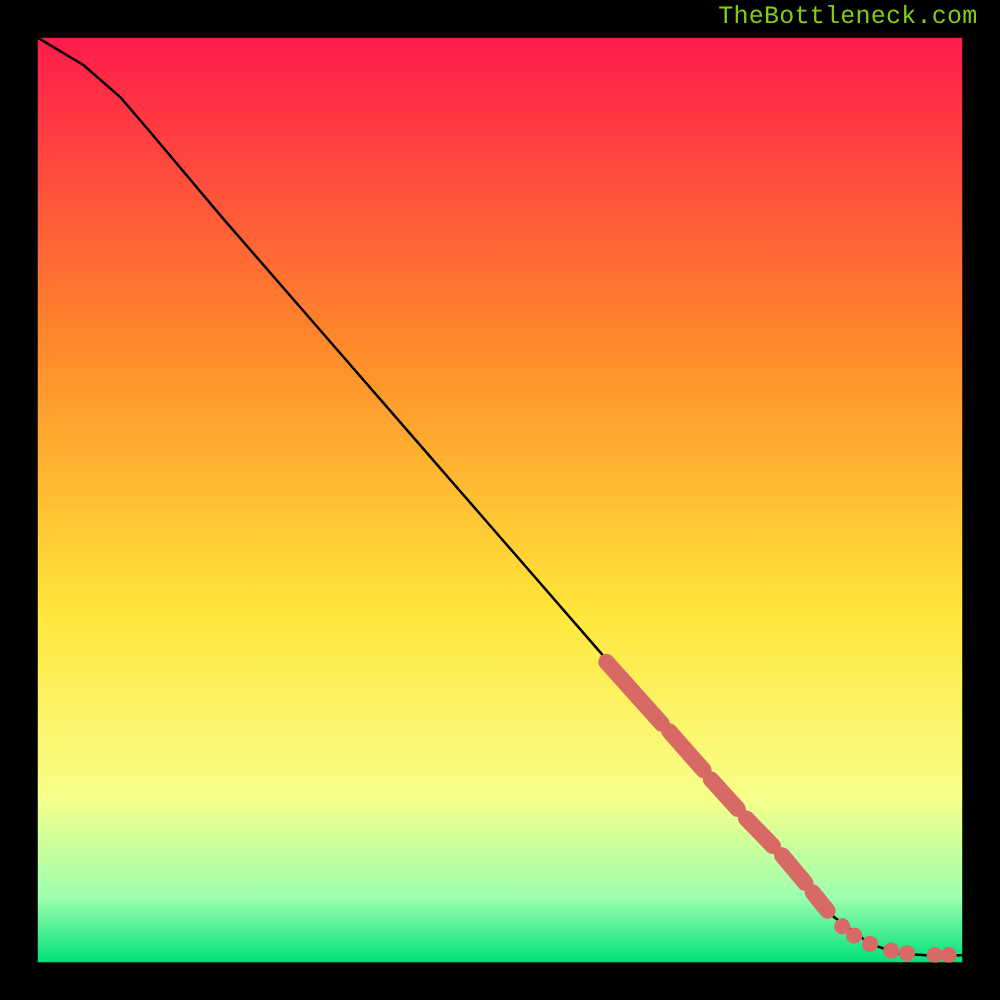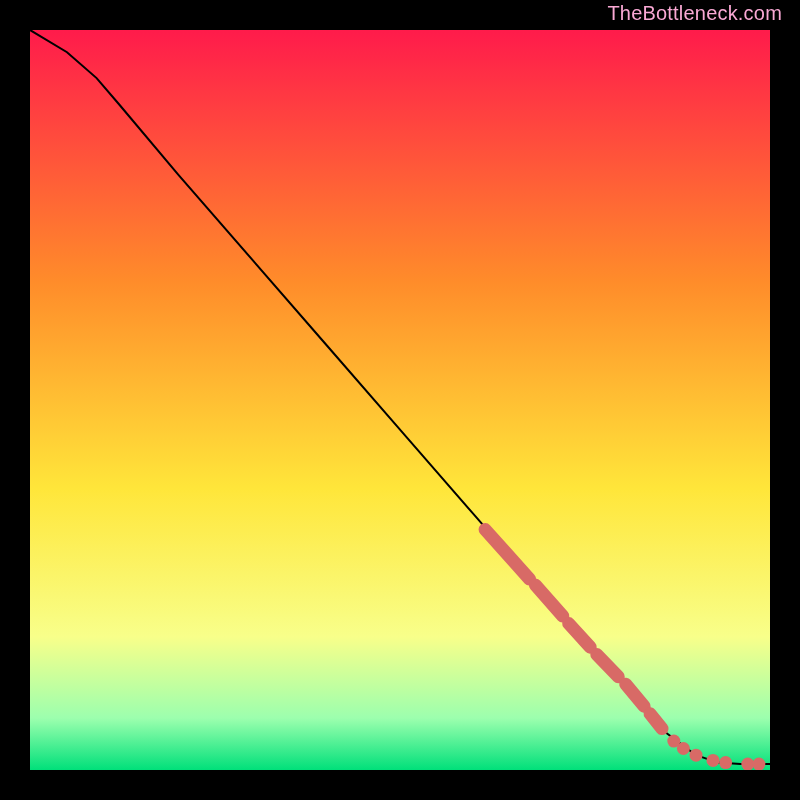--- a/index.html
+++ b/index.html
@@ -14,24 +14,25 @@
   .stage {
     position: relative;
     width: 800px;
     height: 800px;
     background: #000;
   }
   .attribution {
     position: absolute;
     top: 2px;
     right: 18px;
-    color: #f9a8d4;
+    color: #84cc16;
     font-size: 20px;
     font-weight: 400;
     letter-spacing: 0.2px;
+    font-family: Liberation Mono, monospace;
   }
   .plot {
     position: absolute;
     left: 30px;
     top: 30px;
     width: 740px;
     height: 740px;
   }
   .plot svg {
     display: block;

